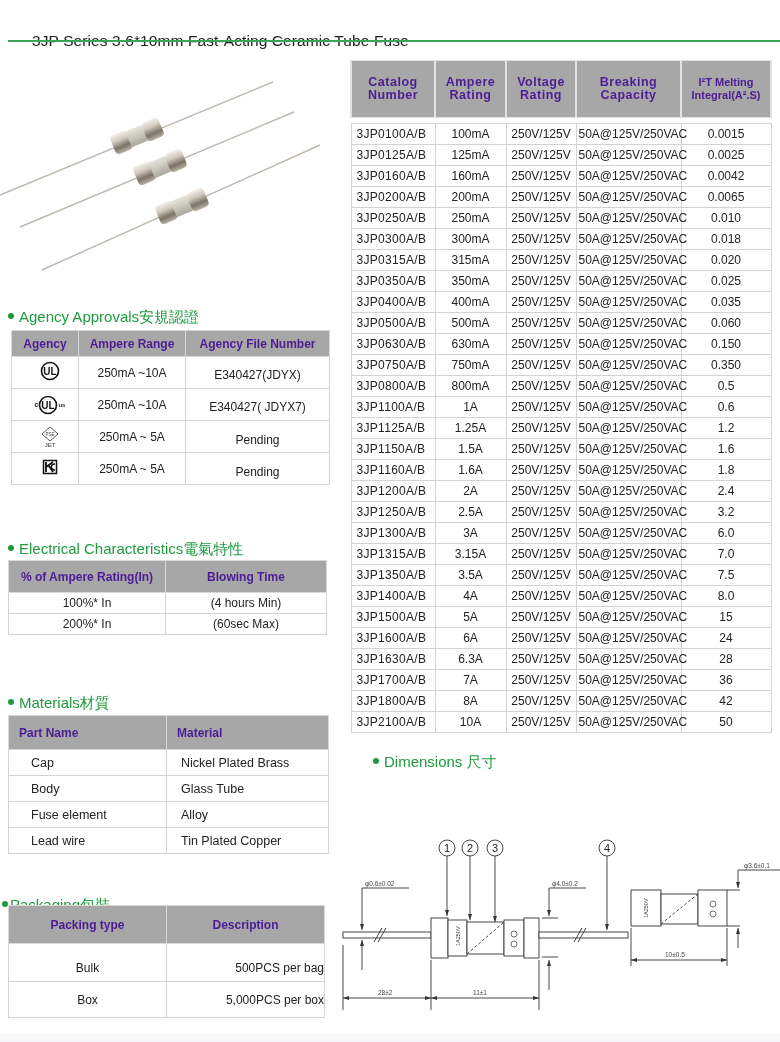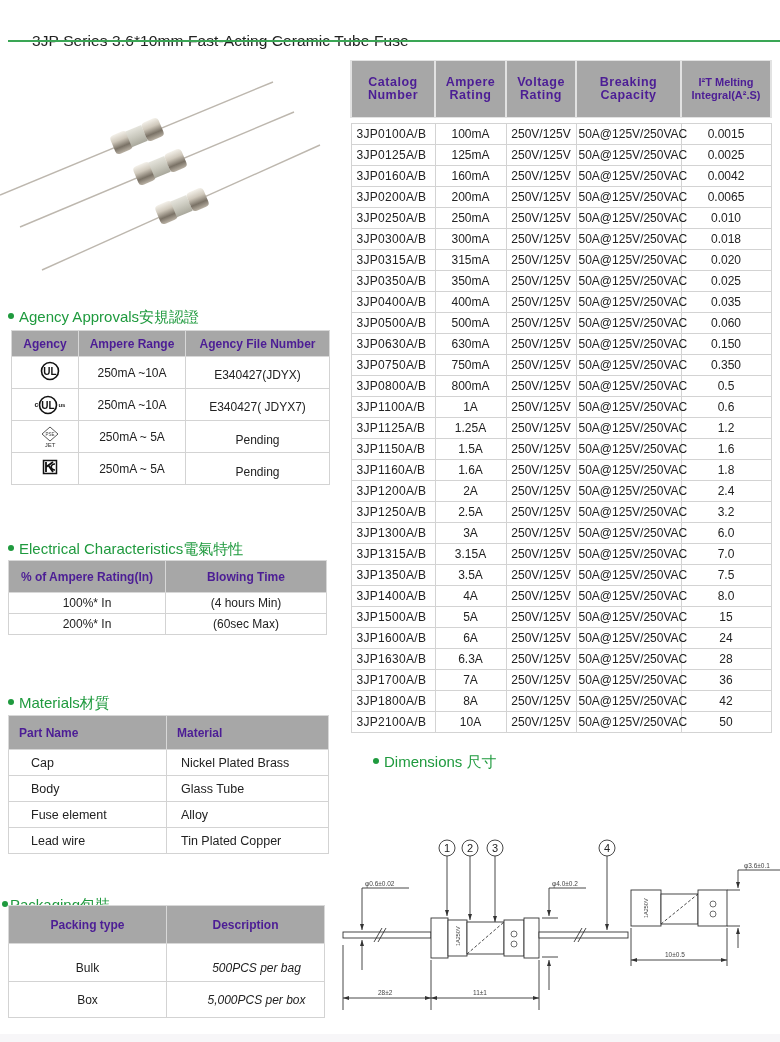--- a/index.html
+++ b/index.html
@@ -39,21 +39,21 @@
   #mat { left: 8px; top: 715px; width: 320px; }
   #mat th { height: 34px; text-align: left; padding-left: 10px; font-size: 12px; }
   #mat td { height: 26px; text-align: left; font-size: 12.5px; }
   #mat td.c1 { padding-left: 22px; }
   #mat td.c2 { padding-left: 14px; }
 
   #pack { left: 8px; top: 905px; width: 316px; }
   #pack th { height: 38px; font-size: 12px; }
   #pack td { height: 36px; font-size: 12px; }
   #pack tr.r0 td { height: 38px; padding-top: 10px; margin-top: 30px; }
-  #pack td.c2 { text-align: center; padding-left: 22px; font-style: italic; }
+  #pack td.c2 { text-align: right; padding-left: 22px; }
 
   .diagram { position: absolute; left: 340px; top: 830px; width: 440px; height: 180px; }
   .footer-band { position: absolute; left: 0; top: 1034px; width: 780px; height: 8px; background: #f7f6f8; }
 </style>
 </head>
 <body>
 
 <div class="title">3JP Series 3.6*10mm Fast-Acting Ceramic Tube Fuse</div>
 <div class="title-rule"></div>
 

